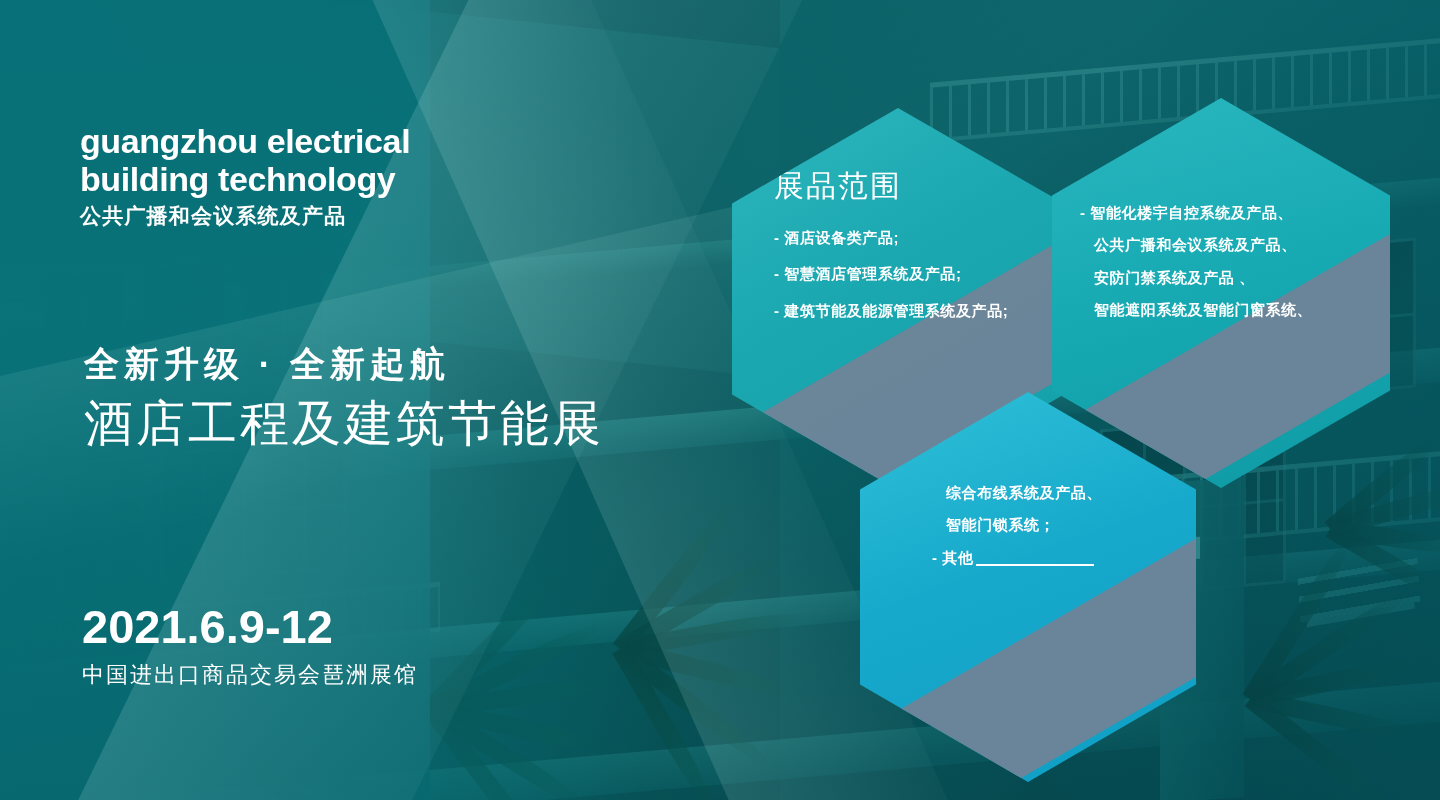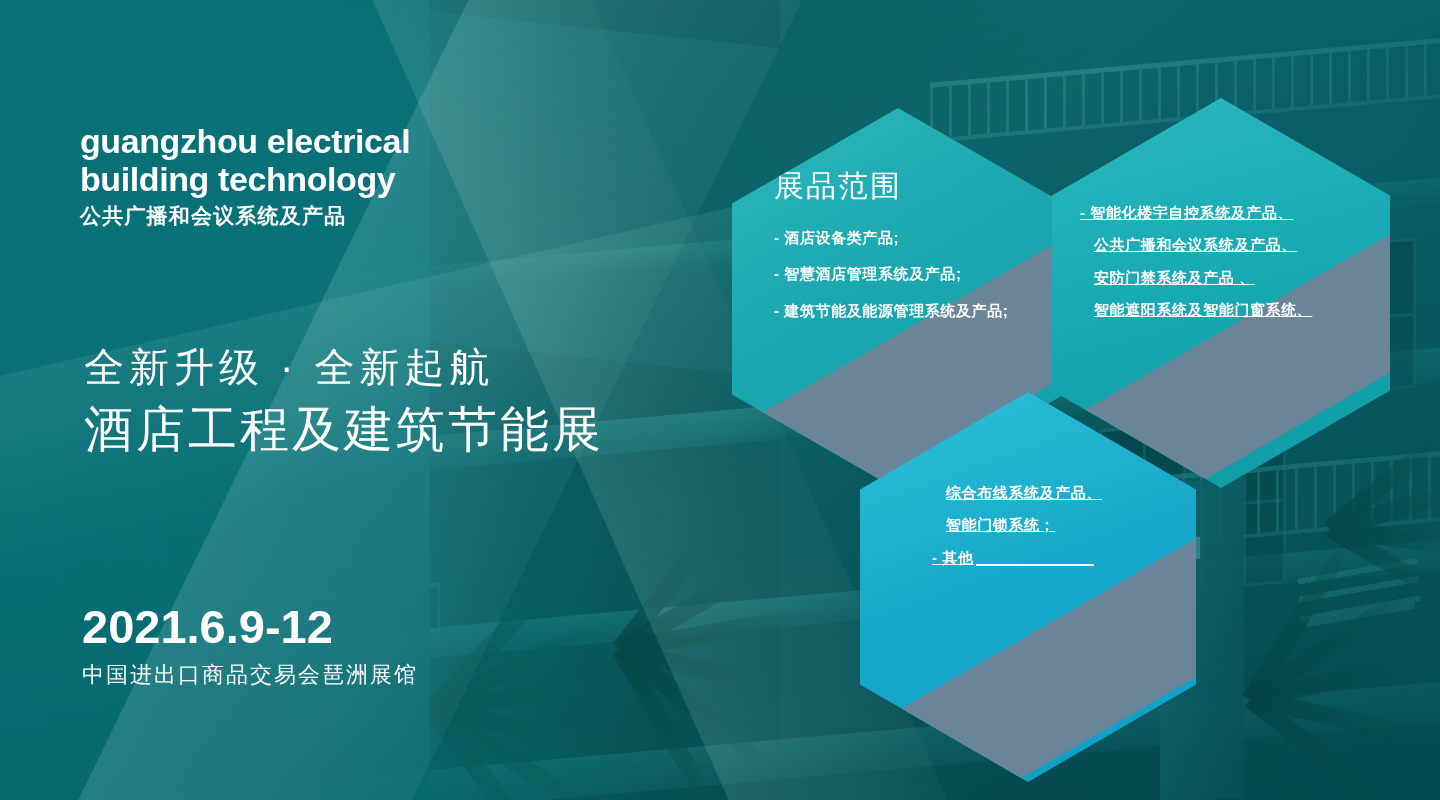--- a/index.html
+++ b/index.html
@@ -190,21 +190,21 @@
     font-size:34px; font-weight:700; color:#ffffff;
     letter-spacing:-.4px; line-height:1.12;
   }
   .brand-cn {
     margin-top:4px;
     font-size:21px; font-weight:600; color:#ffffff; letter-spacing:1.2px;
   }
 
   .headline { position:absolute; left:84px; top:342px; }
   .headline-sub {
-    font-size:40px; font-weight:400; color:#ffffff;
+    font-size:35px; font-weight:700; color:#ffffff;
     letter-spacing:5px; line-height:1.25;
   }
   .headline-main {
     margin-top:8px;
     font-size:49px; font-weight:400; color:#ffffff;
     letter-spacing:3px; line-height:1.2;
   }
 
   .whenwhere { position:absolute; left:82px; top:600px; }
   .date {
@@ -267,21 +267,21 @@
 
   .hex-title {
     font-size:30px; font-weight:500; color:#ffffff;
     letter-spacing:2px; margin-bottom:22px;
   }
   .hex-line {
     font-size:15px; font-weight:600; color:#ffffff;
     letter-spacing:.6px; line-height:1.15; margin-bottom:19px;
     white-space:nowrap;
   }
-  .hex-line.tight { margin-bottom:15px;text-decoration:underline; }
+  .hex-line.tight { margin-bottom:15px; }
   .hex-line .blank {
     display:inline-block; width:118px;
     border-bottom:2px solid #ffffff;
     vertical-align:-3px; margin-left:2px;
   }
   .hex-line.indent { padding-left:14px; }
 </style>
 </head>
 <body>
 

